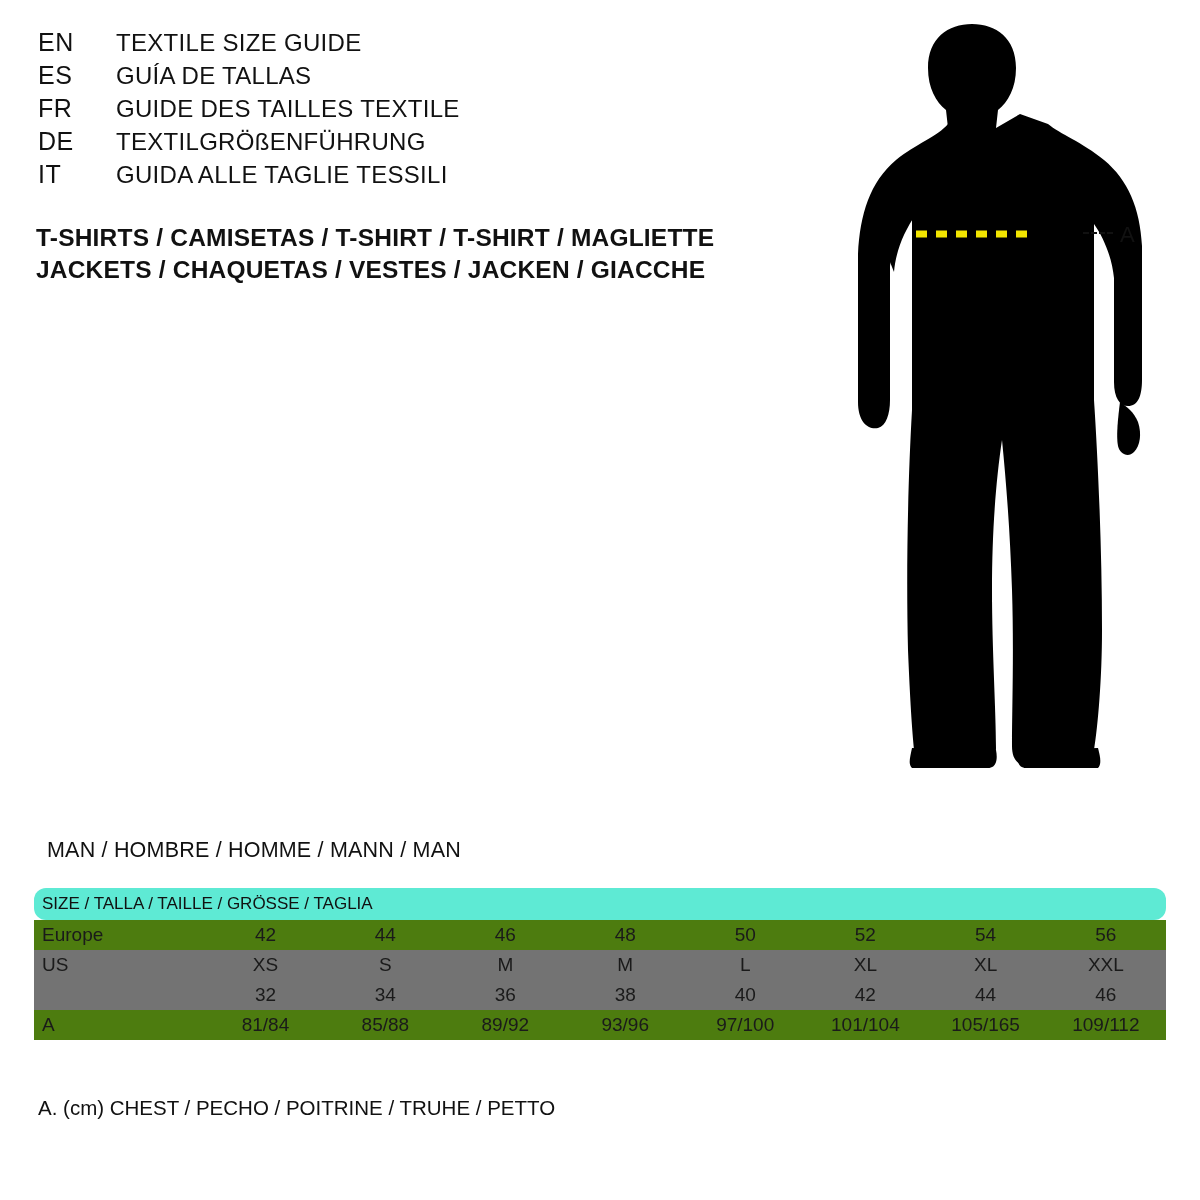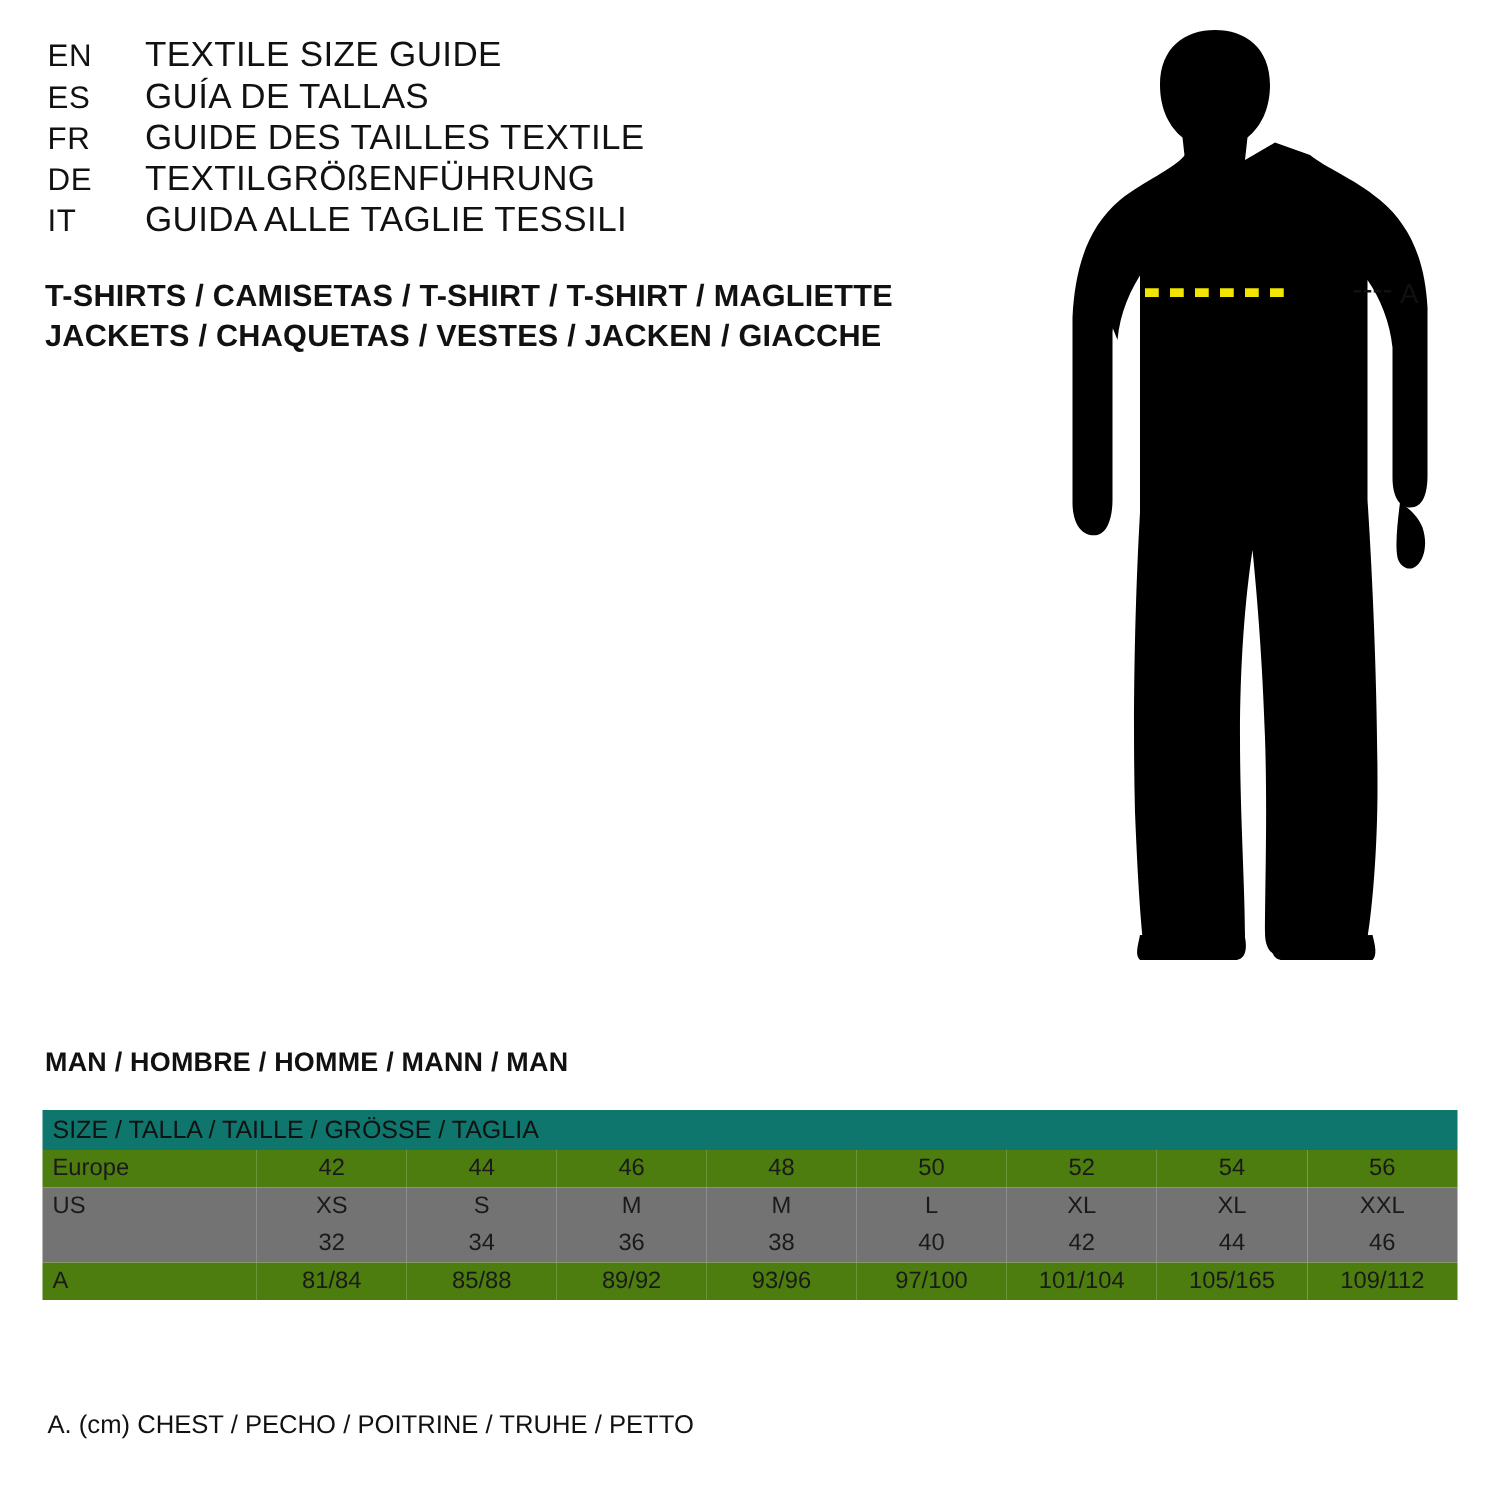--- a/index.html
+++ b/index.html
@@ -34,21 +34,21 @@
     align-items: baseline;
     height: 33px;
   }
   .lang-code {
     width: 78px;
     font-size: 25px;
     letter-spacing: 0.5px;
     color: #111;
   }
   .lang-text {
-    font-size: 28px;
+    font-size: 24px;
     letter-spacing: 0.3px;
     color: #111;
     white-space: nowrap;
   }
 
   .garment-lines {
     position: absolute;
     left: 36px;
     top: 222px;
   }
@@ -83,24 +83,24 @@
     position: absolute;
     left: 1083px;
     top: 232px;
     width: 30px;
     border-top: 2.5px dashed #111;
   }
 
   
   .section-title {
     position: absolute;
-    left: 36px;
+    left: 47px;
     top: 838px;
     font-size: 21.5px;
-    font-weight: bold;
+    font-weight: normal;
     letter-spacing: 0.2px;
     color: #111;
     white-space: nowrap;
   }
 
   
   .size-table {
     position: absolute;
     left: 34px;
     top: 888px;
@@ -108,24 +108,25 @@
     border-collapse: collapse;
     font-size: 19px;
   }
   .size-table td, .size-table th {
     padding: 0;
     height: 30px;
     font-weight: normal;
     color: #1a1a1a;
   }
   .size-table tr.header-row td {
-    background: #0f766e;
-    color: #111;
-    font-size: 20px;
+    background: #5eead4;
+    color: #111;
+    font-size: 17px;
     height: 32px;
+    border-radius: 12px;
   }
   .size-table tr.shade td {
     background: #737373;
   }
   .size-table tr.plain td {
     background: #4d7c0f;
   }
   .cell-label {
     text-align: left;
     padding-left: 8px !important;
@@ -138,21 +139,20 @@
     white-space: nowrap;
   }
 
   .footnote {
     position: absolute;
     left: 38px;
     top: 1096px;
     font-size: 20.5px;
     color: #111;
     white-space: nowrap;
-    margin-top: 32px;
   }
 </style>
 </head>
 <body>
 
 <div class="page">
 
   <div class="lang-block">
     <div class="lang-row">
       <span class="lang-code">EN</span>

